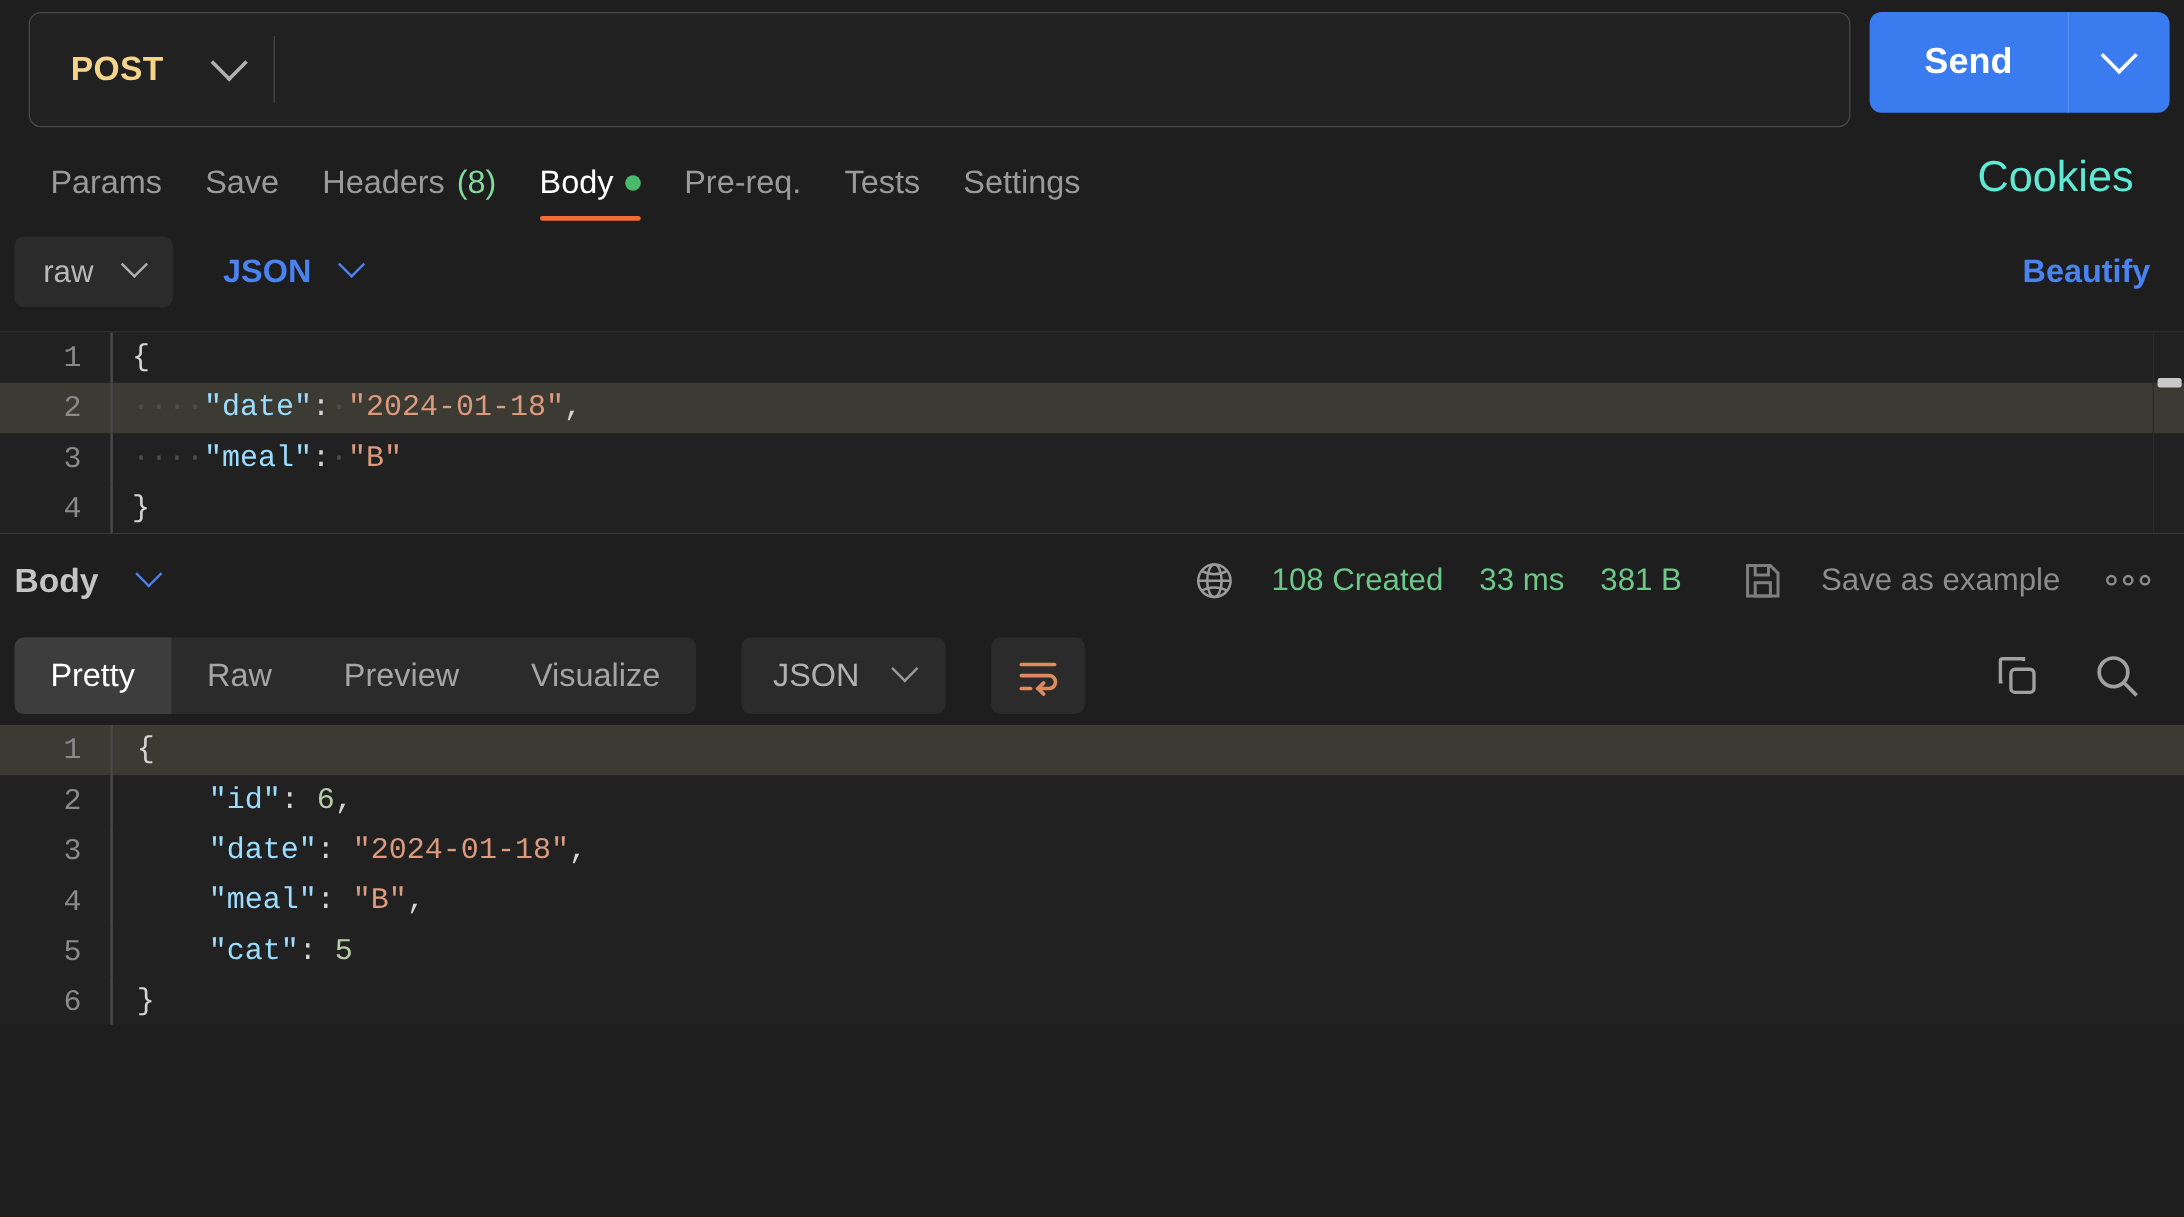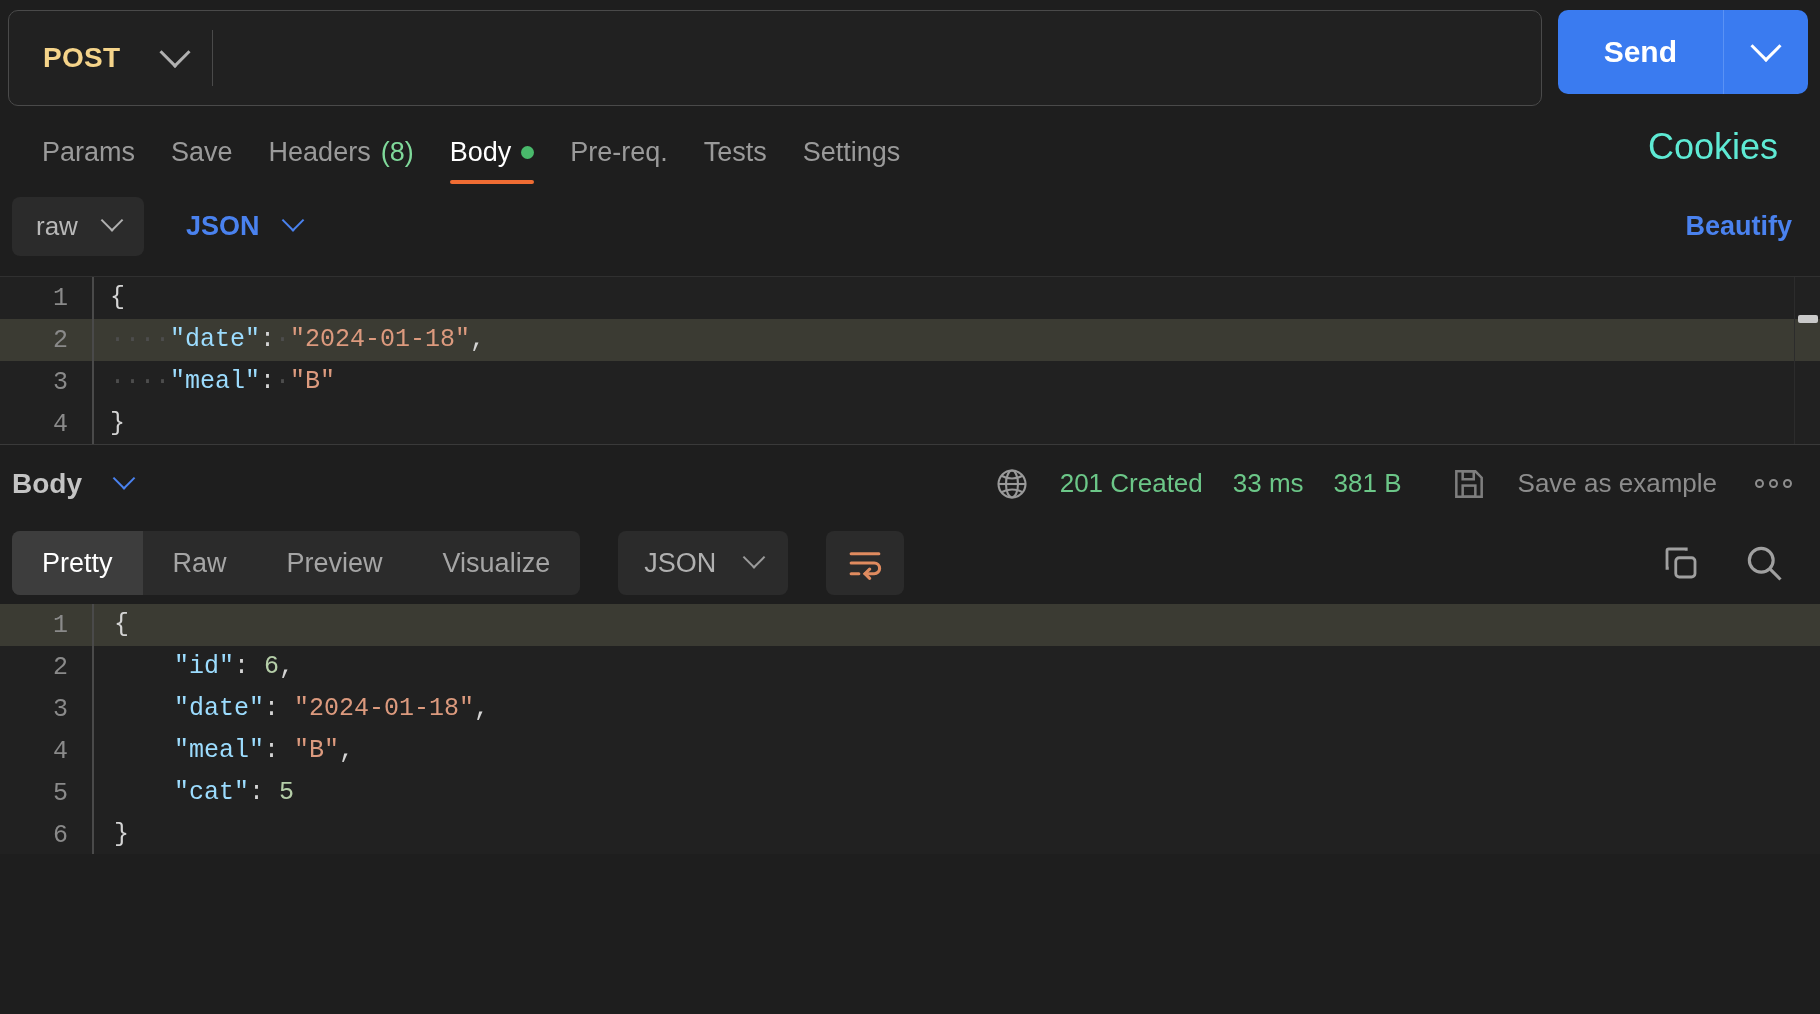--- a/index.html
+++ b/index.html
@@ -8,21 +8,21 @@
     height: 1014px;
     background: #1e1e1e;
     font-family: "Liberation Sans", sans-serif;
     overflow: hidden;
   }
 
   
   .url-row {
     display: flex;
     align-items: flex-start;
-    padding: 10px 12px 0 8px;
+    padding: 10px 12px 0 24px;
     height: 112px;
   }
   .url-box {
     flex: 1;
     height: 96px;
     border: 1px solid #4a4a4a;
     border-radius: 10px;
     background: #212121;
     display: flex;
     align-items: center;
@@ -415,21 +415,21 @@
   <div class="meta-right">
     <span class="icon-btn">
       <svg width="36" height="36" viewBox="0 0 24 24" fill="none" stroke="#9a9a9a" stroke-width="1.4">
         <circle cx="12" cy="12" r="9"></circle>
         <ellipse cx="12" cy="12" rx="4" ry="9"></ellipse>
         <line x1="3" y1="12" x2="21" y2="12"></line>
         <path d="M5 6.5c2 1.2 4.4 1.8 7 1.8s5-0.6 7-1.8"></path>
         <path d="M5 17.5c2-1.2 4.4-1.8 7-1.8s5 0.6 7 1.8"></path>
       </svg>
     </span>
-    <span class="meta-green">201 Created</span>
+    <span class="meta-green">108 Created</span>
     <span class="meta-green">33 ms</span>
     <span class="meta-green">381 B</span>
     <span class="icon-btn" style="margin-left:18px">
       <svg width="38" height="38" viewBox="0 0 24 24" fill="none" stroke="#7e7e7e" stroke-width="1.6">
         <path d="M4 4h12l4 4v12H4z"></path>
         <path d="M8 4h7v5H8z"></path>
         <rect x="8" y="13" width="8" height="7"></rect>
       </svg>
     </span>
     <span class="meta-gray">Save as example</span>

